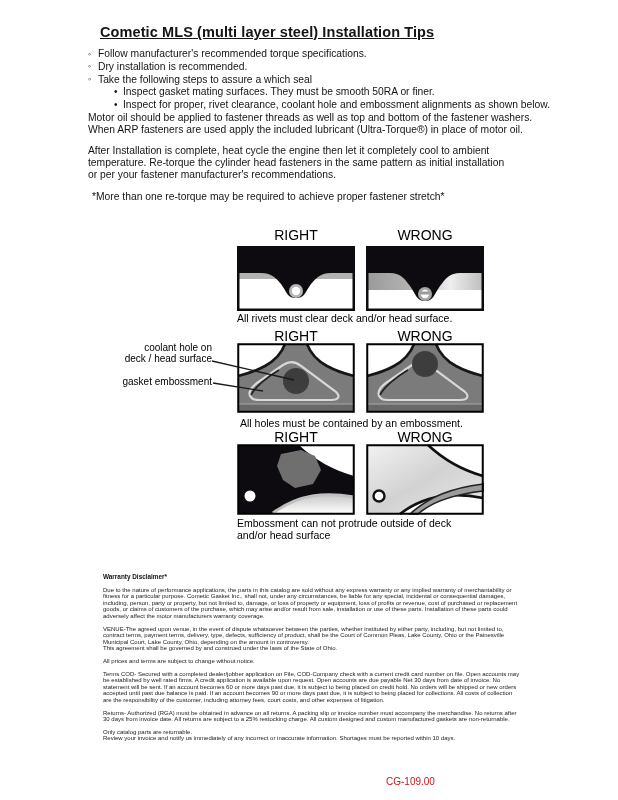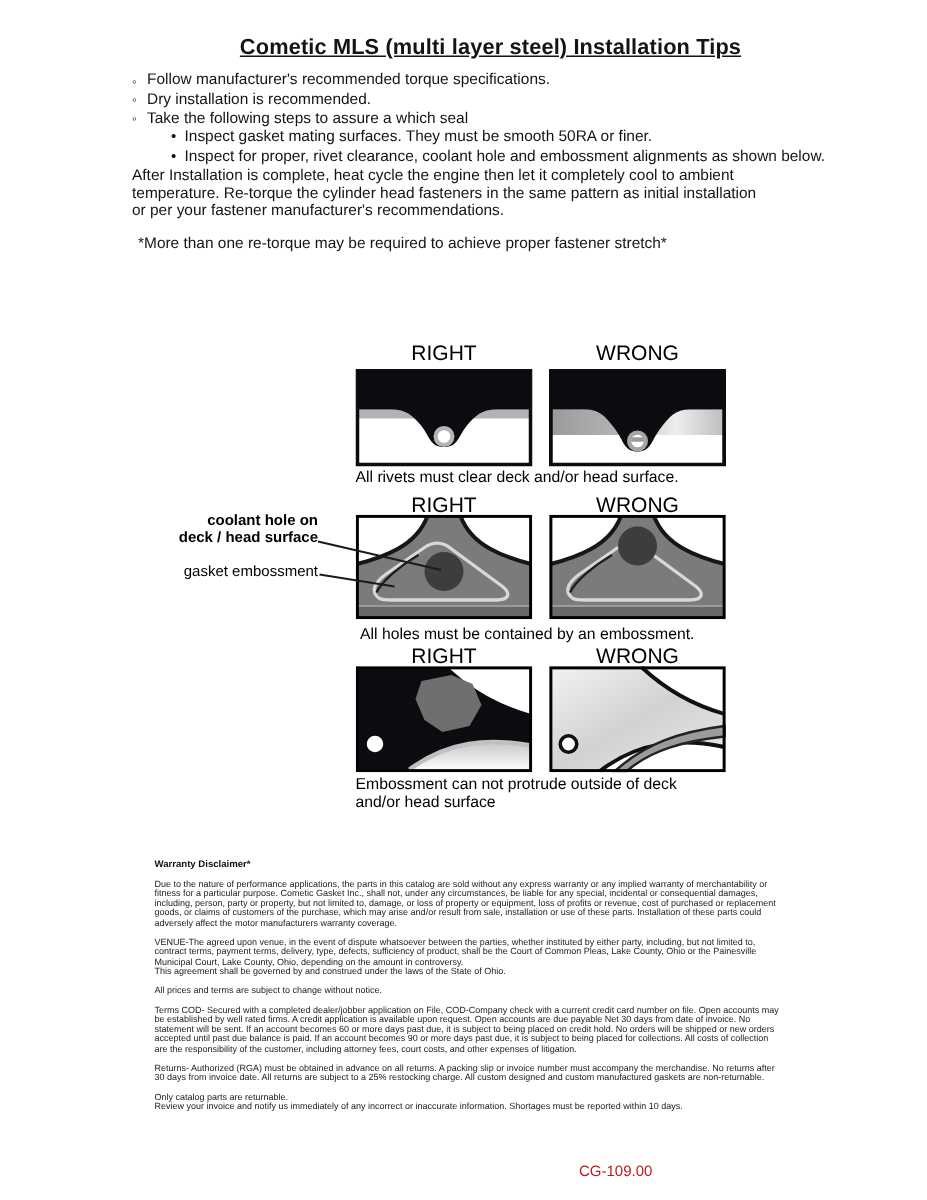--- a/index.html
+++ b/index.html
@@ -4,21 +4,21 @@
 <style>
   html,body{margin:0;padding:0;}
   body{
     width:618px;height:800px;background:#ffffff;position:relative;
     font-family:"Liberation Sans",sans-serif;color:#141414;overflow:hidden;
   }
   
   #textcol{position:absolute;left:88px;top:24px;width:466px;}
   .title{
     font-size:14.5px;font-weight:bold;text-decoration:underline;
-    margin:0 0 8px 12px;letter-spacing:.1px;text-align:center;
+    margin:0 0 8px 12px;letter-spacing:.1px;
   }
   .bullet{position:relative;padding-left:10px;font-size:10.3px;line-height:12.8px;}
   .bullet .marker{position:absolute;left:0;top:-0.5px;font-size:9px;}
   .subbullet{position:relative;margin-left:26px;padding-left:9px;font-size:10.3px;line-height:12.8px;}
   .subbullet .marker{position:absolute;left:0;top:0;font-size:10px;}
   .diesel-h{font-size:12.5px;font-weight:bold;margin:12px 0 7px 0;}
   .para{font-size:10.3px;line-height:11.7px;white-space:pre-line;margin:0 0 10px 0;}
   .note{font-size:10.3px;line-height:11.7px;margin:4px;}
   
   .fig-hdr{position:absolute;width:118px;text-align:center;font-size:14px;line-height:14px;color:#000;}
@@ -50,20 +50,22 @@
   <div class="bullet">
     <span class="marker">◦</span><span>Take the following steps to assure a which seal</span>
   </div>
   <div class="subbullet">
     <span class="marker">•</span><span>Inspect gasket mating surfaces.  They must be smooth 50RA or finer.</span>
   </div>
   <div class="subbullet">
     <span class="marker">•</span><span>Inspect for proper, rivet clearance, coolant hole and embossment alignments as shown below.</span>
   </div>
 
+  <p class="para">Motor oil should be applied to fastener threads as well as top and bottom of the fastener washers.
+When ARP fasteners are used apply the included lubricant (Ultra-Torque®) in place of motor oil.</p>
   <p class="para">After Installation is complete, heat cycle the engine then let it completely cool to ambient
 temperature. Re-torque the cylinder head fasteners in the same pattern as initial installation
 or per your fastener manufacturer's recommendations.</p>
   <p class="note">*More than one re-torque may be required to achieve proper fastener stretch*</p>
 </div>
 
 <div>
 
   <div class="fig-hdr" style="left:237px;top:228px;">RIGHT</div>
   <div class="fig-hdr" style="left:366px;top:228px;">WRONG</div>
@@ -95,21 +97,21 @@
       <circle cx="59" cy="48" r="4.2" fill="#ffffff"></circle>
       <rect x="54.8" y="45.5" width="8.4" height="3" fill="#9a9a9a"></rect>
       <rect x="1.25" y="1.25" width="115.5" height="62.5" fill="none" stroke="#0d0b10" stroke-width="2.5"></rect>
     </svg>
   </div>
   <div class="fig-cap" style="left:237px;top:312px;">All rivets must clear deck and/or head surface.</div>
 
   <div class="fig-hdr" style="left:237px;top:329px;">RIGHT</div>
   <div class="fig-hdr" style="left:366px;top:329px;">WRONG</div>
 
-  <div class="fig-label" style="top:342px;font-weight:bold;">
+  <div class="fig-label" style="top:342px;">
     <div>coolant hole on</div>
     <div>deck / head surface</div>
   </div>
   <div class="fig-label" style="top:376px;">gasket embossment</div>
 
   <div class="fig-box" style="left:237px;top:343px;height:70px;">
     <svg width="118" height="70" viewBox="0 0 118 70">
       <rect x="1" y="1" width="116" height="68" fill="#7b7b7b"></rect>
       <path d="M1,1 H48 C45,9 39,17 28,23 C19,28 9,31 1,33 Z" fill="#ffffff"></path>
       <path d="M70,1 H117 V33 C109,31 99,28 90,23 C79,17 73,9 70,1 Z" fill="#ffffff"></path>

